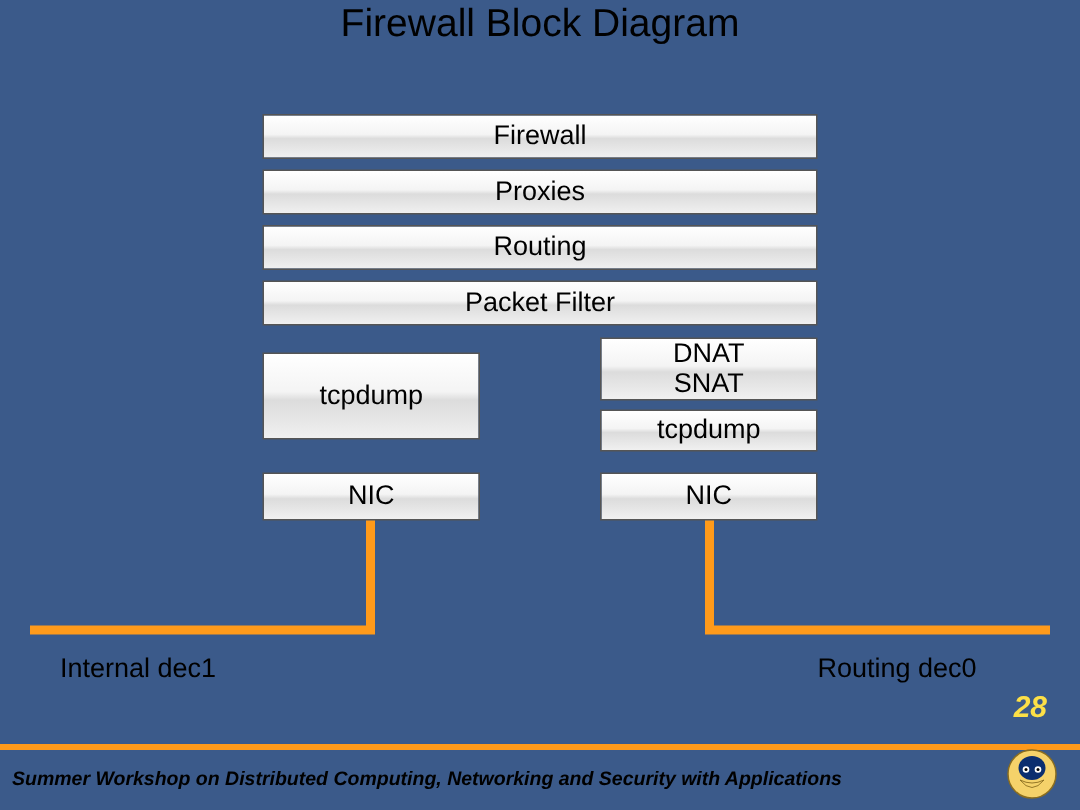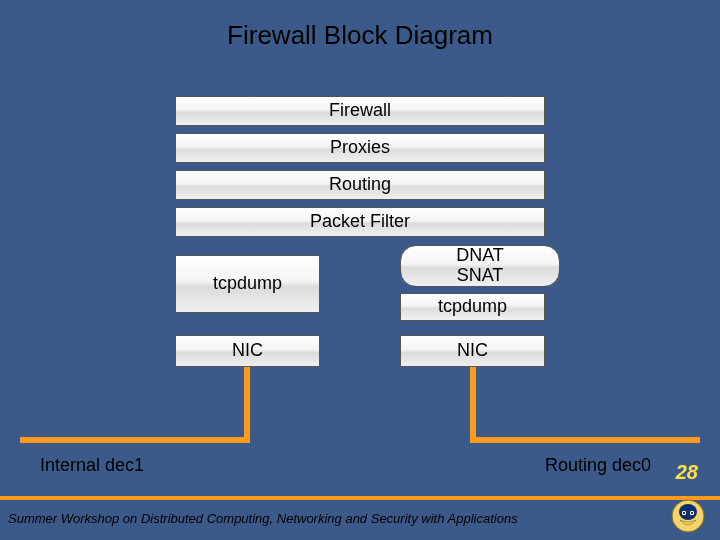--- a/index.html
+++ b/index.html
@@ -8,21 +8,21 @@
     height: 540px;
     background: #3b5a8a;
     font-family: "Comic Sans MS", cursive, sans-serif;
     position: relative;
     overflow: hidden;
   }
   .title {
     text-align: center;
     color: #000;
     font-size: 26px;
-    padding-top: 20px;
+    padding-top: 0;
     padding-bottom: 10px;
   }
   .diagram {
     position: relative;
     width: 720px;
     height: 420px;
   }
   .blk {
     position: absolute;
     background: linear-gradient(to bottom, #ffffff 0%, #f4f4f4 45%, #dcdcdc 55%, #f0f0f0 100%);
@@ -39,21 +39,21 @@
   .blk-full { left: 175px; width: 370px; height: 30px; }
   .blk-firewall { top: 35px; }
   .blk-proxies  { top: 72px; }
   .blk-routing  { top: 109px; }
   .blk-packet   { top: 146px; }
 
   .blk-left  { left: 175px; width: 145px; }
   .blk-right { left: 400px; width: 145px; }
 
   .blk-tcpdump-left { top: 194px; height: 58px; }
-  .blk-dnat         { top: 184px; left:400px; width:160px; height: 42px; border-radius: 16px; }
+  .blk-dnat         { top: 184px; left:400px; width:145px; height: 42px; }
   .blk-tcpdump-right{ top: 232px; left:400px; width:145px; height: 28px; }
 
   .blk-nic-left  { top: 274px; height: 32px; }
   .blk-nic-right { top: 274px; height: 32px; }
 
   .wire {
     position: absolute;
     background: #ff9a1a;
   }
   
@@ -87,21 +87,21 @@
     height: 4px;
     background: #ff9a1a;
   }
   .footer-text {
     position: absolute;
     left: 8px;
     bottom: 14px;
     color: #000;
     font-family: Arial, sans-serif;
     font-style: italic;
-    font-weight: normal;
+    font-weight: bold;
     font-size: 13px;
   }
   .logo {
     position: absolute;
     right: 14px;
     bottom: 6px;
     width: 36px;
     height: 36px;
   }
 </style>

